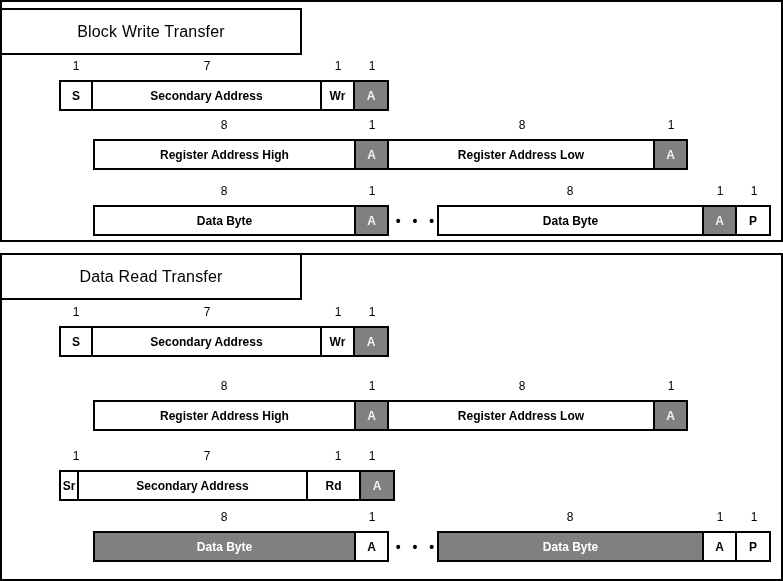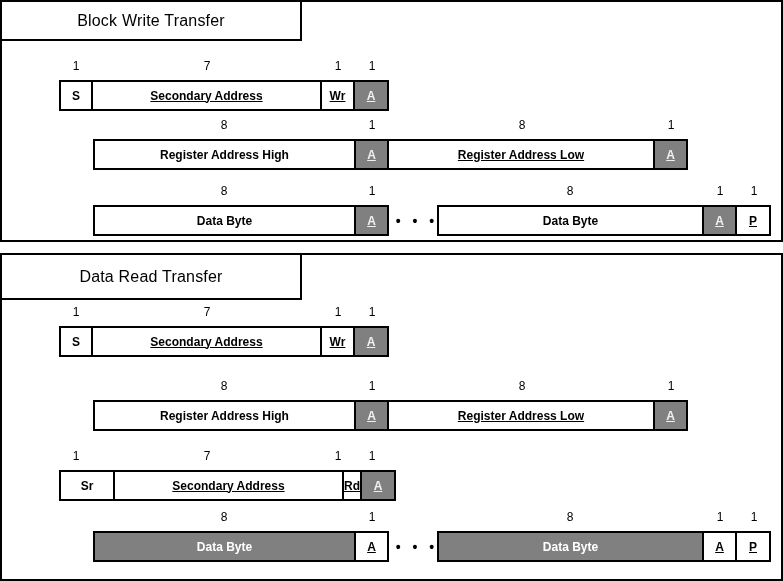--- a/index.html
+++ b/index.html
@@ -12,41 +12,41 @@
     position:absolute;box-sizing:border-box;border:2px solid #000;background:#fff;
     display:flex;align-items:center;justify-content:center;
     font-size:16px;letter-spacing:0.2px;
   }
   .run{position:absolute;display:flex;height:31px;}
   .cell{
     box-sizing:border-box;height:31px;border:2px solid #000;background:#fff;
     display:flex;align-items:center;justify-content:center;
     font-size:12px;font-weight:bold;white-space:nowrap;overflow:hidden;
   }
-  .cell + .cell{margin-left:-2px;text-decoration:underline;}
+  .cell + .cell{margin-left:-2px;}
   .cell.gray{background:#808080;color:#f0f0f0;}
   .cell.grayfill{background:#808080;color:#ffffff;}
   .bit{
     position:absolute;width:30px;height:15px;line-height:15px;
     text-align:center;font-size:12px;
   }
   .dots{
     position:absolute;height:31px;display:flex;align-items:center;justify-content:center;
     font-size:14px;font-weight:bold;letter-spacing:4px;padding-left:4px;
   }
 </style>
 </head>
 <body>
 
 <div class="canvas">
 
   <div class="panel" style="left:0;top:0;width:783px;height:242px;"></div>
   <div class="panel" style="left:0;top:253px;width:783px;height:328px;"></div>
 
-  <div class="titlebox" style="left:0;top:0;width:302px;height:41px;">
+  <div class="titlebox" style="left:0;top:8px;width:302px;height:47px;">
     <span>Block Write Transfer</span>
   </div>
   <div class="titlebox" style="left:0;top:253px;width:302px;height:47px;">
     <span>Data Read Transfer</span>
   </div>
 
   <div class="bit" style="left:61px;top:59px;">1</div>
   <div class="bit" style="left:192px;top:59px;">7</div>
   <div class="bit" style="left:323px;top:59px;">1</div>
   <div class="bit" style="left:357px;top:59px;">1</div>
@@ -104,23 +104,23 @@
     <div class="cell gray" style="width:35px;">A</div>
     <div class="cell" style="width:268px;">Register Address Low</div>
     <div class="cell gray" style="width:35px;">A</div>
   </div>
 
   <div class="bit" style="left:61px;top:449px;">1</div>
   <div class="bit" style="left:192px;top:449px;">7</div>
   <div class="bit" style="left:323px;top:449px;">1</div>
   <div class="bit" style="left:357px;top:449px;">1</div>
   <div class="run" style="left:59px;top:470px;">
-    <div class="cell" style="width:56px;">Sr</div>
+    <div class="cell" style="width:20px;">Sr</div>
     <div class="cell" style="width:231px;">Secondary Address</div>
-    <div class="cell" style="width:20px;">Rd</div>
+    <div class="cell" style="width:55px;">Rd</div>
     <div class="cell gray" style="width:36px;">A</div>
   </div>
 
   <div class="bit" style="left:209px;top:510px;">8</div>
   <div class="bit" style="left:357px;top:510px;">1</div>
   <div class="bit" style="left:555px;top:510px;">8</div>
   <div class="bit" style="left:705px;top:510px;">1</div>
   <div class="bit" style="left:739px;top:510px;">1</div>
   <div class="run" style="left:93px;top:531px;">
     <div class="cell grayfill" style="width:263px;">Data Byte</div>

